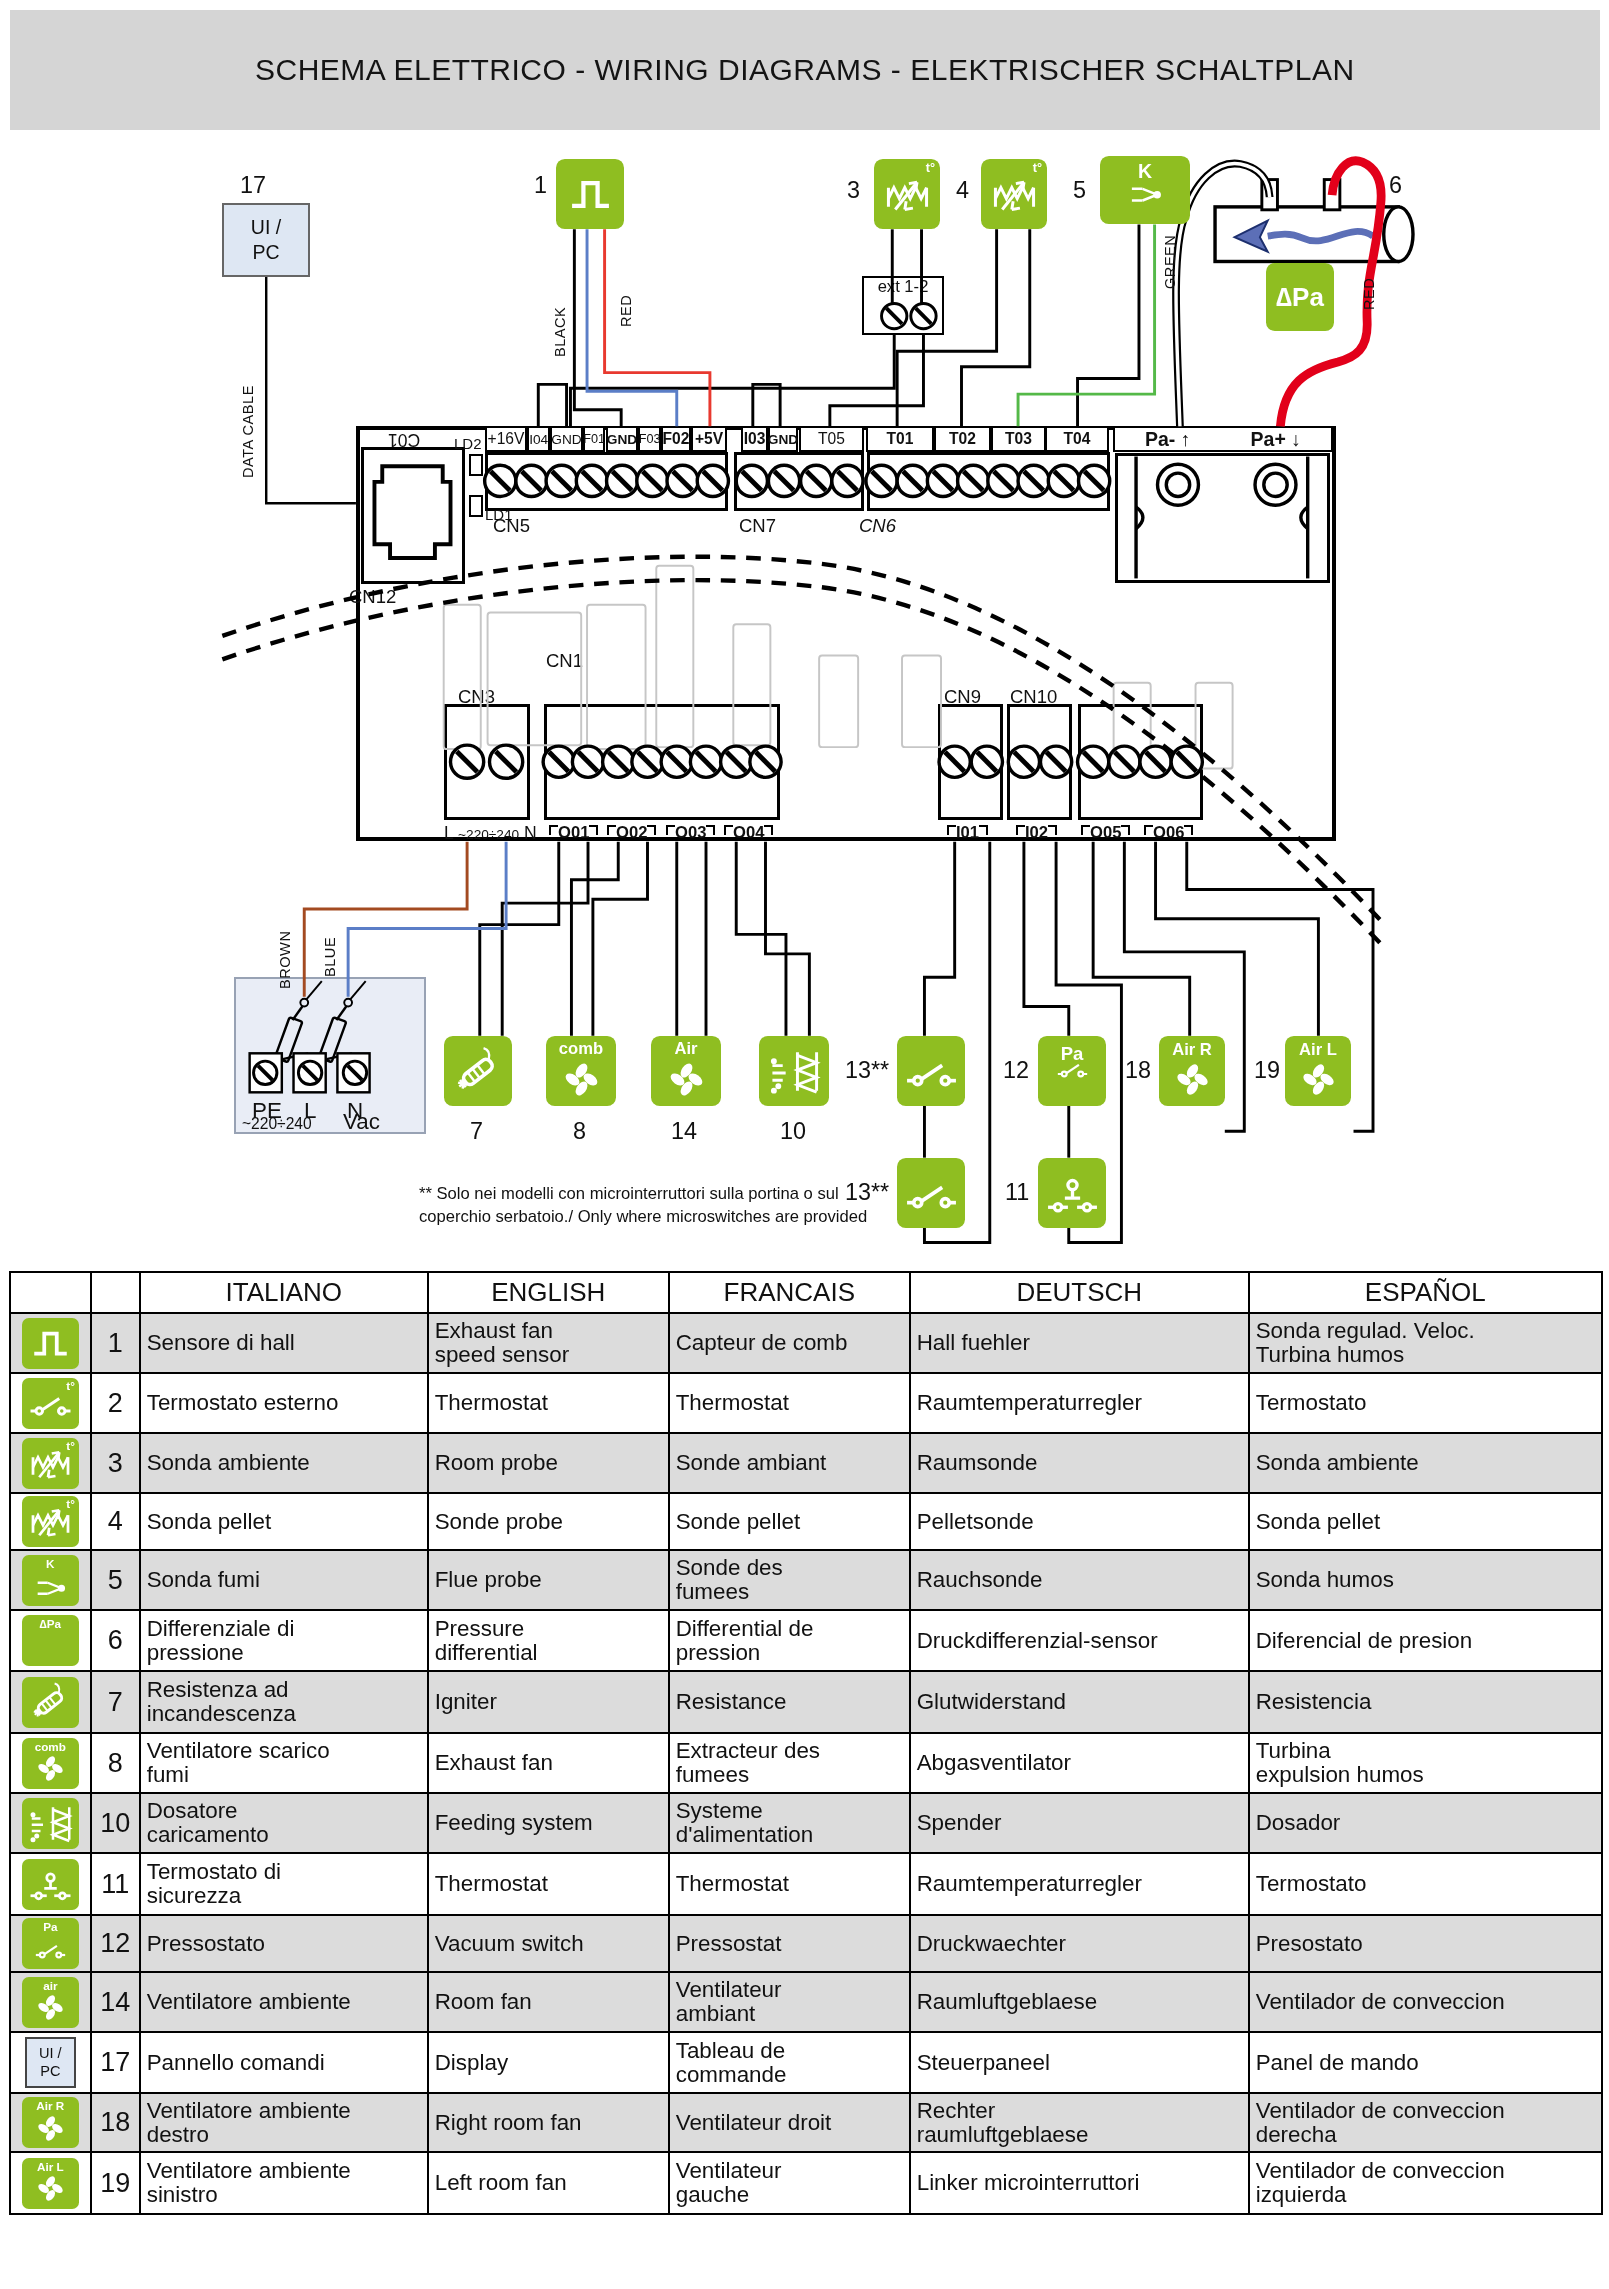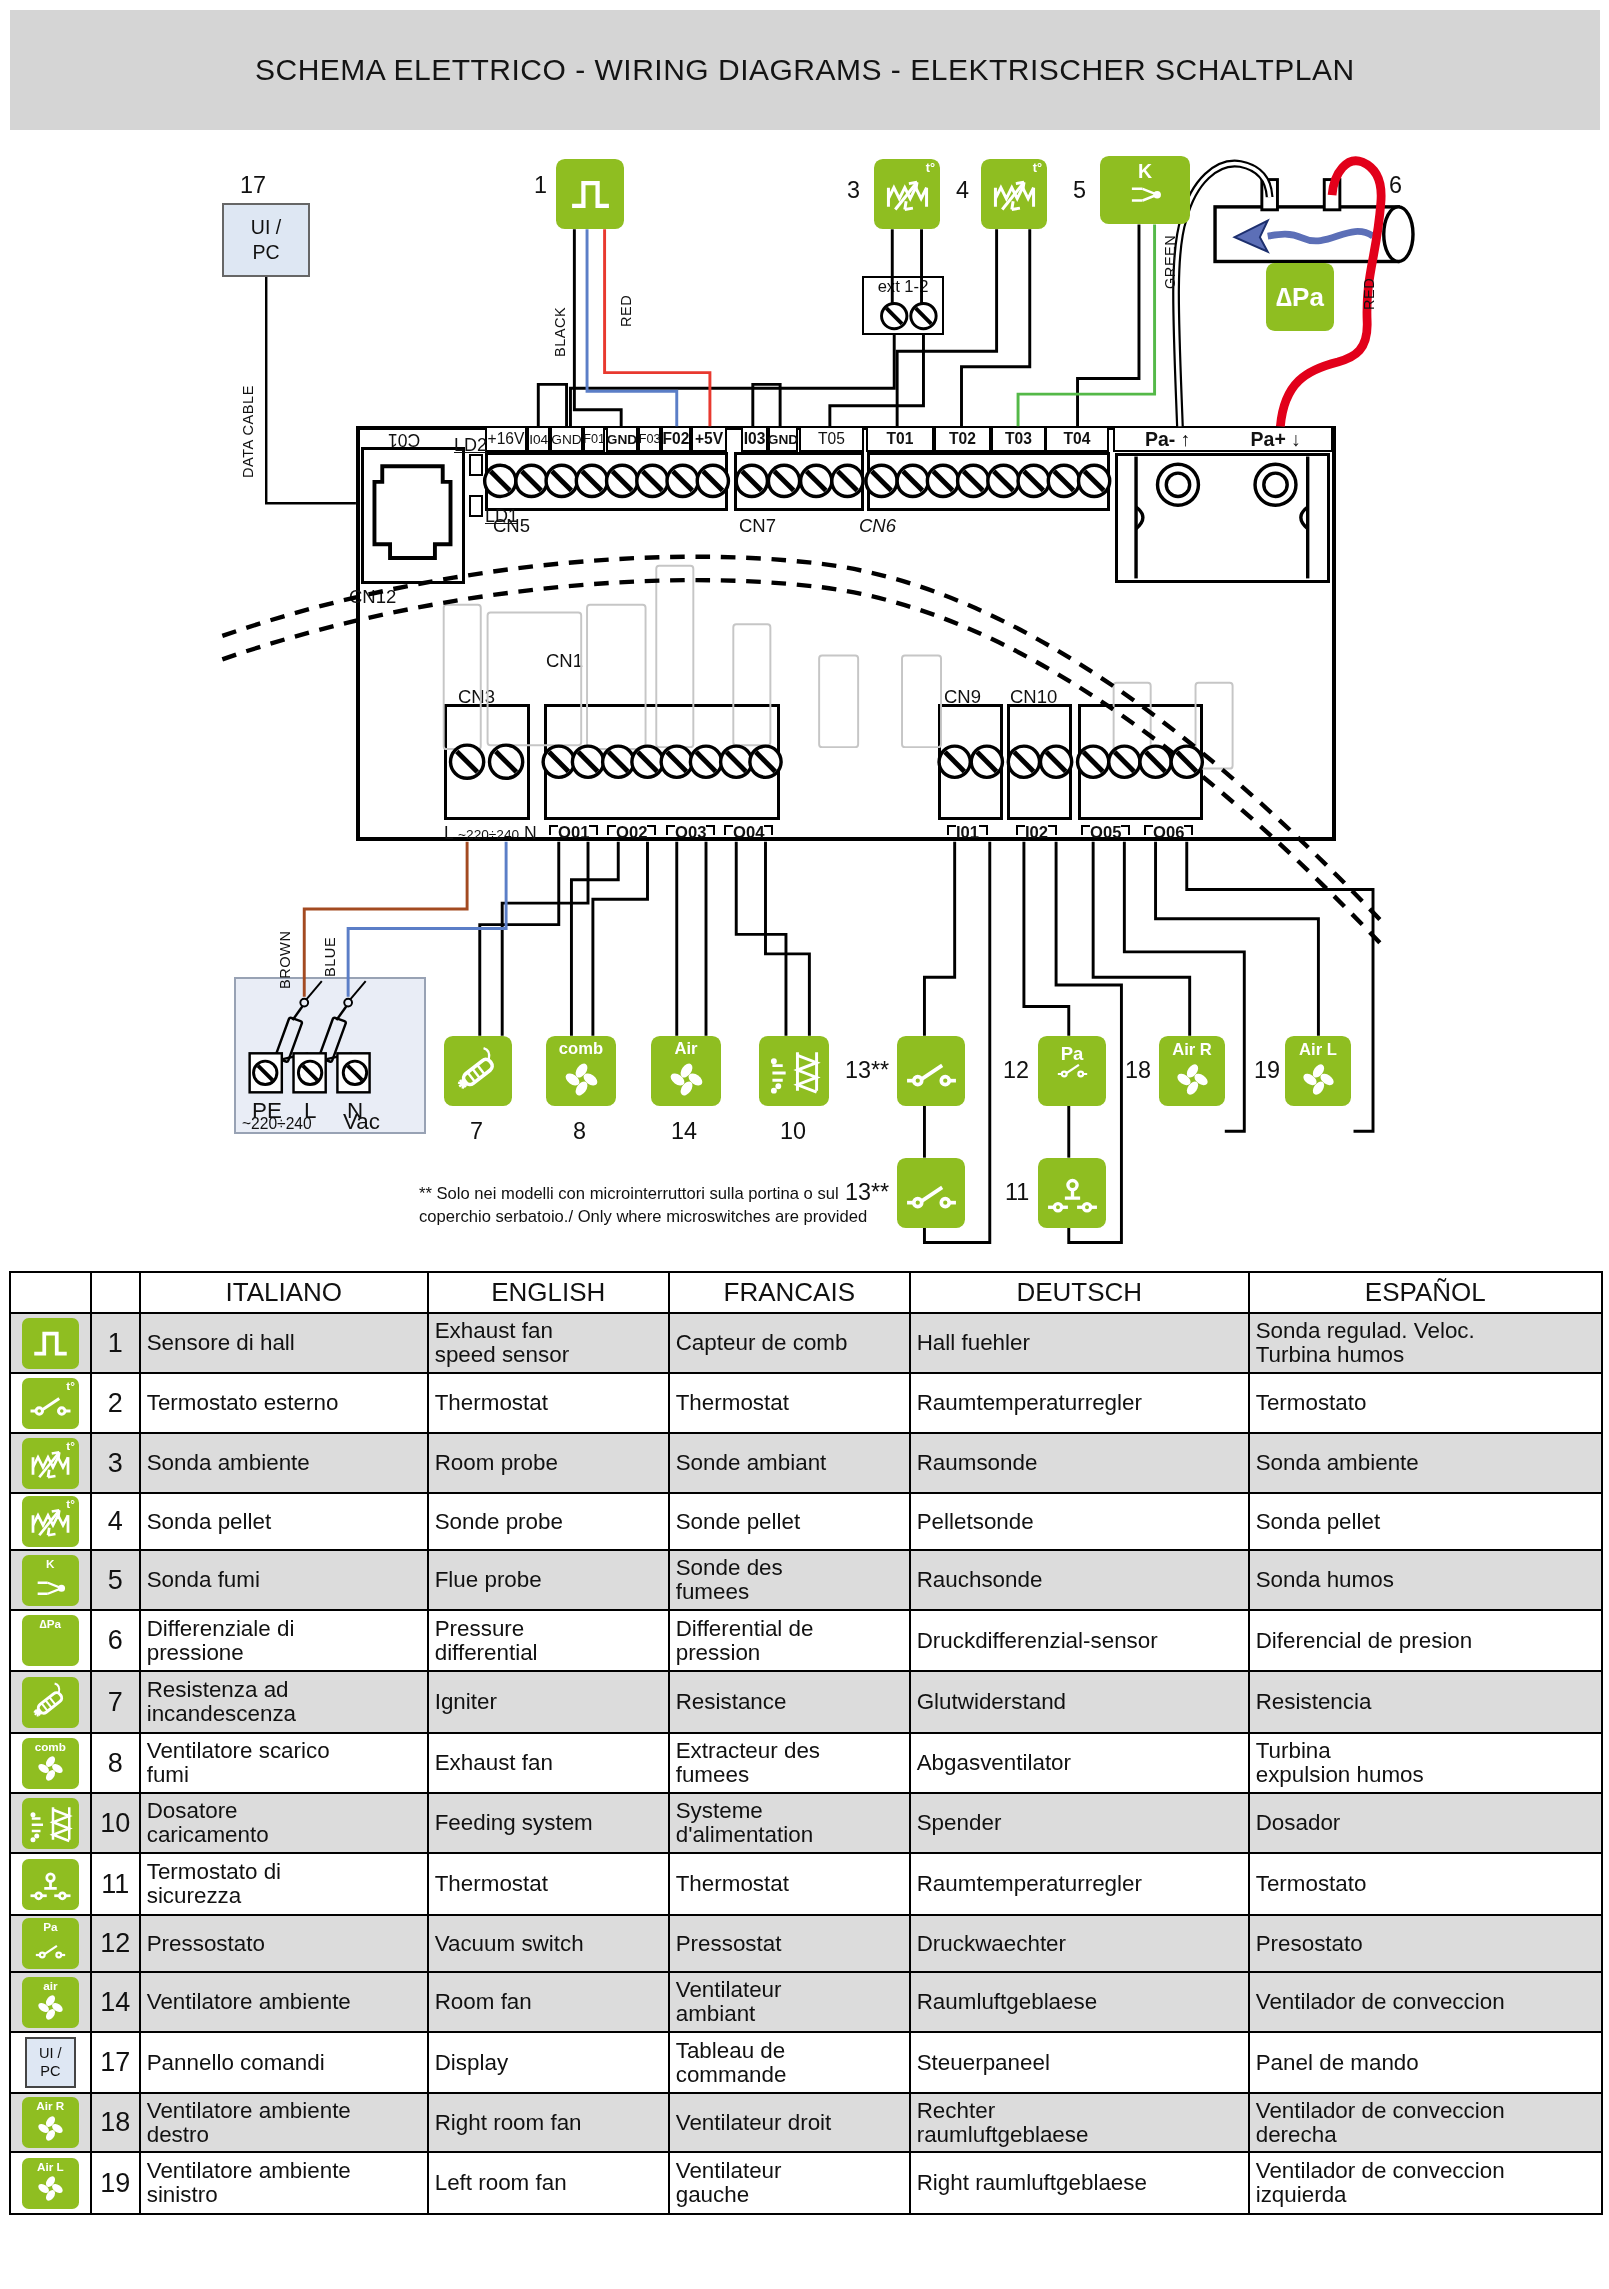--- a/index.html
+++ b/index.html
@@ -30,21 +30,21 @@
   #tbl td.txt{font-size:22.4px;line-height:1.06;white-space:pre-line;}
   #tbl td.num{font-size:27px;text-align:center;padding:0 2px;}
   #tbl td.ic{text-align:center;padding:2px;}
   #tbl tr.g td{background:#dcdcdc;}
   .chip{display:inline-flex;flex-direction:column;align-items:center;justify-content:center;background:#8fbe21;border-radius:6.8px;width:57px;height:51px;vertical-align:middle;}
   .chip .cap{color:#fff;font-weight:bold;font-size:11.7px;line-height:1;}
   .uipcbox{display:inline-flex;flex-direction:column;align-items:center;justify-content:center;background:#dee7f3;border:2px solid #444;width:51px;height:51px;font-size:14.6px;line-height:1.2;box-sizing:border-box;}
   #uipc{left:222px;top:203px;width:88px;height:74px;background:#dee7f3;border:2px solid #666;box-sizing:border-box;display:flex;flex-direction:column;align-items:center;justify-content:center;font-size:19.5px;line-height:1.3;z-index:6;}
   #footnote{position:absolute;left:419px;top:1182px;width:458px;font-size:16.6px;line-height:1.4;z-index:7;}
   .led{position:absolute;width:13.7px;height:21.5px;border:2.9px solid #000;background:#fff;box-sizing:border-box;z-index:3;}
-  .tinylbl{position:absolute;font-size:18px;z-index:4;text-decoration:underline;}
+  .tinylbl{position:absolute;font-size:15px;z-index:4;}
   .pairlbl{position:absolute;font-size:16.6px;font-weight:bold;z-index:4;white-space:nowrap;}
   .pairlbl:before{content:"";position:absolute;left:-8.8px;top:2px;width:6.8px;height:7.8px;border-left:2px solid #000;border-top:2px solid #000;}
   .pairlbl:after{content:"";position:absolute;right:-8.8px;top:2px;width:6.8px;height:7.8px;border-right:2px solid #000;border-top:2px solid #000;}
 </style>
 </head>
 <body>
 
 <svg width="0" height="0" style="position:absolute">
   <defs>
     <symbol id="i-pulse" viewBox="0 0 36 36">
@@ -751,19 +751,19 @@
             <svg width="33" height="33" viewBox="0 0 34 34">
               <use href="#i-fan"></use>
             </svg>
           </span></td>
     <td class="num">19</td>
     <td class="txt">Ventilatore ambiente
 sinistro</td>
     <td class="txt">Left room fan</td>
     <td class="txt">Ventilateur
 gauche</td>
-    <td class="txt">Right raumluftgeblaese</td>
+    <td class="txt">Linker microinterruttori</td>
     <td class="txt">Ventilador de conveccion
 izquierda</td>
       </tr>
     </tbody>
 </table>
 
 
 </body></html>

